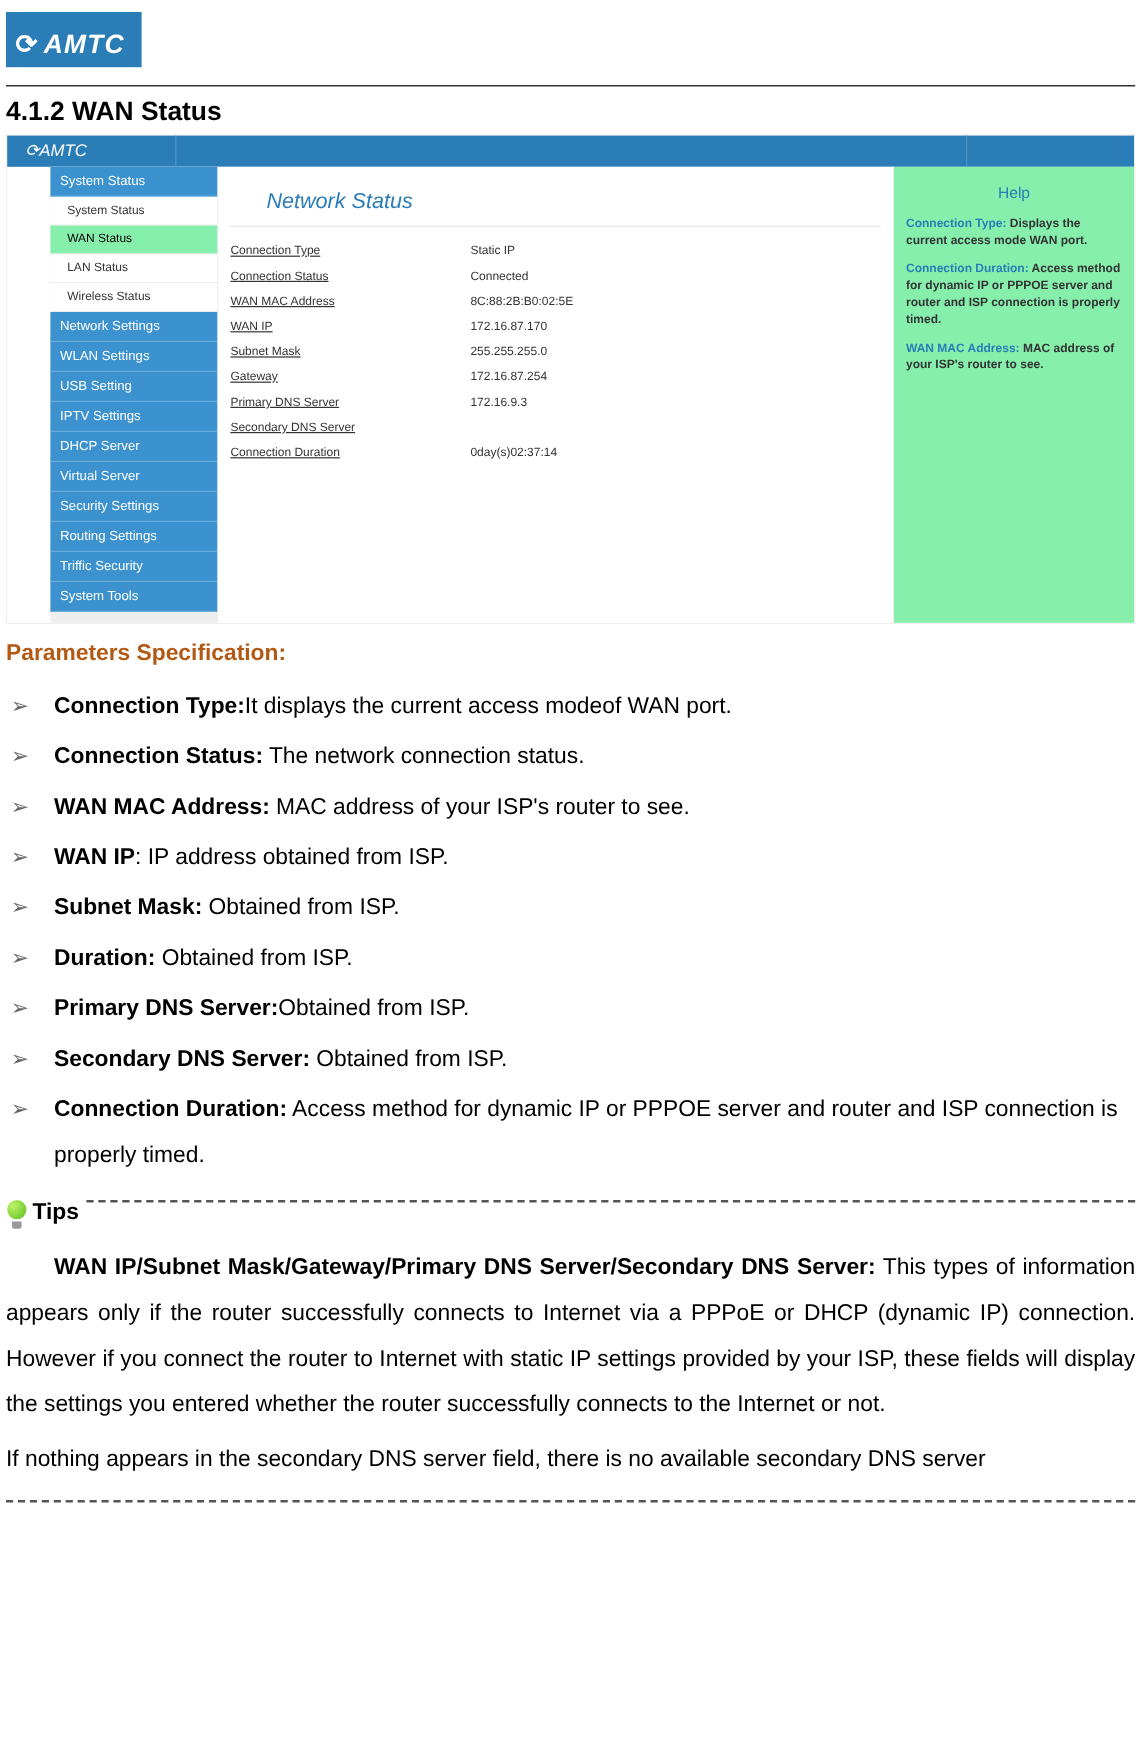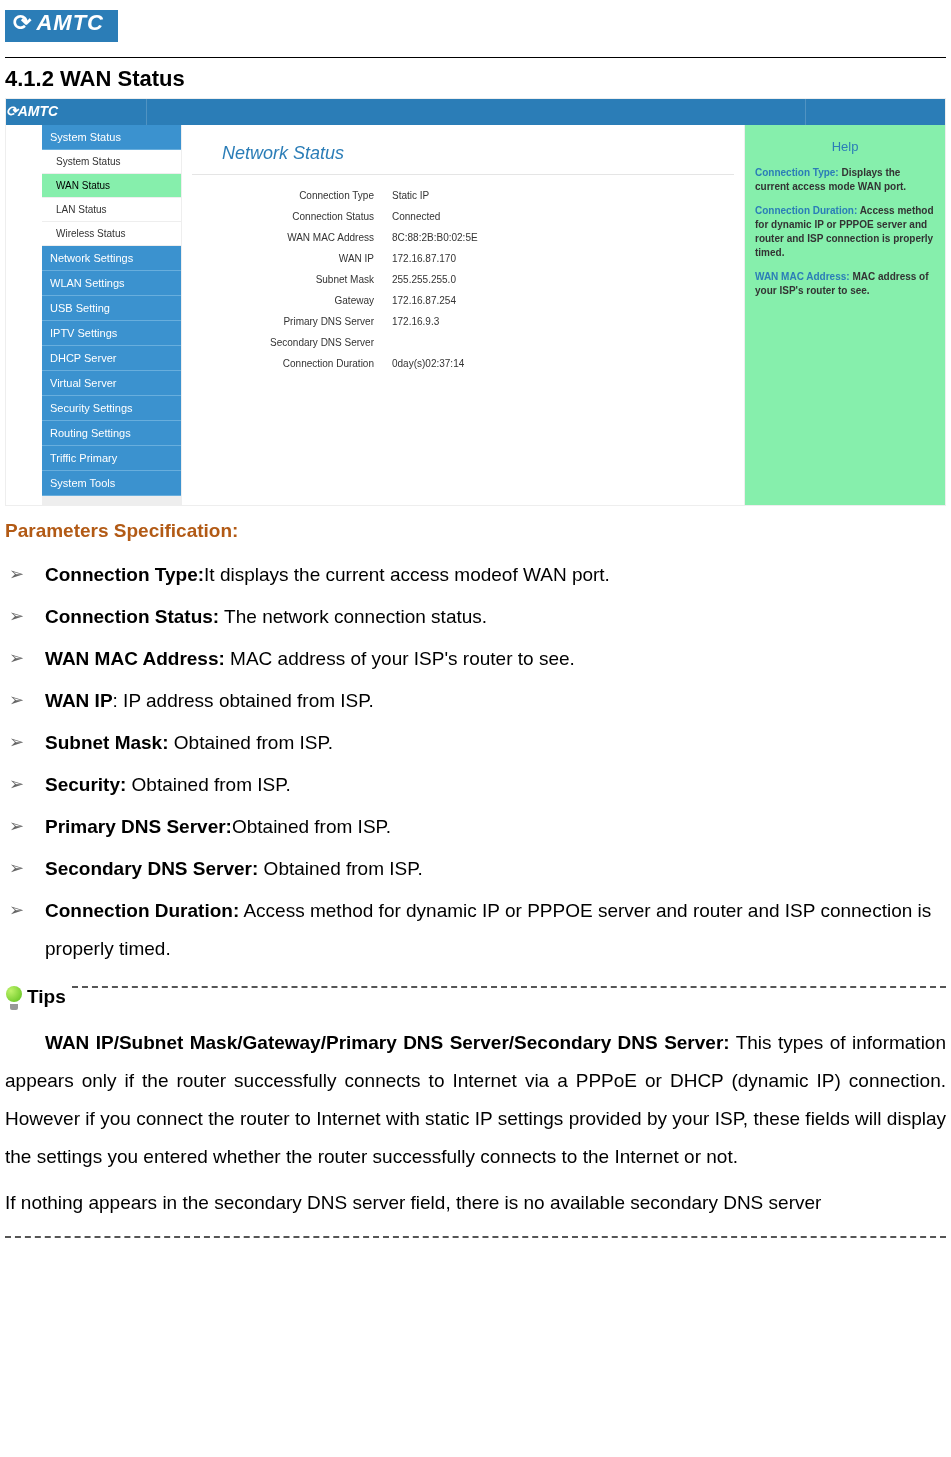--- a/index.html
+++ b/index.html
@@ -13,21 +13,21 @@
   .page-header {
     padding: 10px 5px 5px 5px;
   }
   .brand-logo {
     display: inline-block;
     background: #2b7db7;
     color: #fff;
     font-weight: bold;
     font-style: italic;
     font-size: 22px;
-    padding: 0 14px 6px 8px;
+    padding: 14px 14px 6px 8px;
     letter-spacing: 1px;
   }
   .brand-logo .swirl {
     display: inline-block;
     margin-right: 4px;
     font-style: normal;
   }
   .hr {
     border: none;
     border-top: 1.5px solid #000;
@@ -45,23 +45,23 @@
   }
   .app-topbar {
     display: flex;
     background: #2b7db7;
     color: #fff;
     height: 26px;
   }
   .app-topbar .brand-mini {
     width: 140px;
     font-style: italic;
-    font-weight: bold;
+    font-weight: normal;
     font-size: 14px;
-    padding: 4px 0;
+    padding: 4px 15px;
   }
   .app-topbar .seg { border-left: 1px solid #5093c2; flex: 1; }
   .app-topbar .seg.small { flex: 0 0 140px; }
   .app-body {
     display: flex;
     font-size: 11px;
     min-height: 380px;
     padding-left: 36px;
   }
   .sidebar {
@@ -103,23 +103,24 @@
   }
   .kv-row {
     display: flex;
     align-items: center;
     padding: 5px 0;
     font-size: 10px;
     color: #333;
   }
   .kv-row .k {
     width: 200px;
-    text-align: right;
+    text-align: left;
     padding-right: 18px;
     color: #333;
+    text-decoration: underline;
   }
   .kv-row .v {
     color: #333;
   }
   .help-panel {
     width: 200px;
     padding: 14px 10px;
     background: #86efac;
     font-size: 10px;
     color: #333;
@@ -240,21 +241,21 @@
         </div>
       <div id="rest-groups">
           <div class="nav-group">Network Settings</div>
           <div class="nav-group">WLAN Settings</div>
           <div class="nav-group">USB Setting</div>
           <div class="nav-group">IPTV Settings</div>
           <div class="nav-group">DHCP Server</div>
           <div class="nav-group">Virtual Server</div>
           <div class="nav-group">Security Settings</div>
           <div class="nav-group">Routing Settings</div>
-          <div class="nav-group">Triffic Primary</div>
+          <div class="nav-group">Triffic Security</div>
           <div class="nav-group">System Tools</div>
         </div>
     </div>
     <div class="main-panel">
       <div class="panel-title">Network Status</div>
       <div id="kv-rows">
           <div class="kv-row">
             <span class="k">Connection Type</span>
             <span class="v">Static IP</span>
           </div>
@@ -320,21 +321,21 @@
     <li>
       <span class="chev">➢</span>
       <span class="txt"><b>WAN IP</b>: IP address obtained from ISP.</span>
     </li>
     <li>
       <span class="chev">➢</span>
       <span class="txt"><b>Subnet Mask:</b> Obtained from ISP.</span>
     </li>
     <li>
       <span class="chev">➢</span>
-      <span class="txt"><b>Security:</b> Obtained from ISP.</span>
+      <span class="txt"><b>Duration:</b> Obtained from ISP.</span>
     </li>
     <li>
       <span class="chev">➢</span>
       <span class="txt"><b>Primary DNS Server:</b>Obtained from ISP.</span>
     </li>
     <li>
       <span class="chev">➢</span>
       <span class="txt"><b>Secondary DNS Server:</b> Obtained from ISP.</span>
     </li>
     <li>

